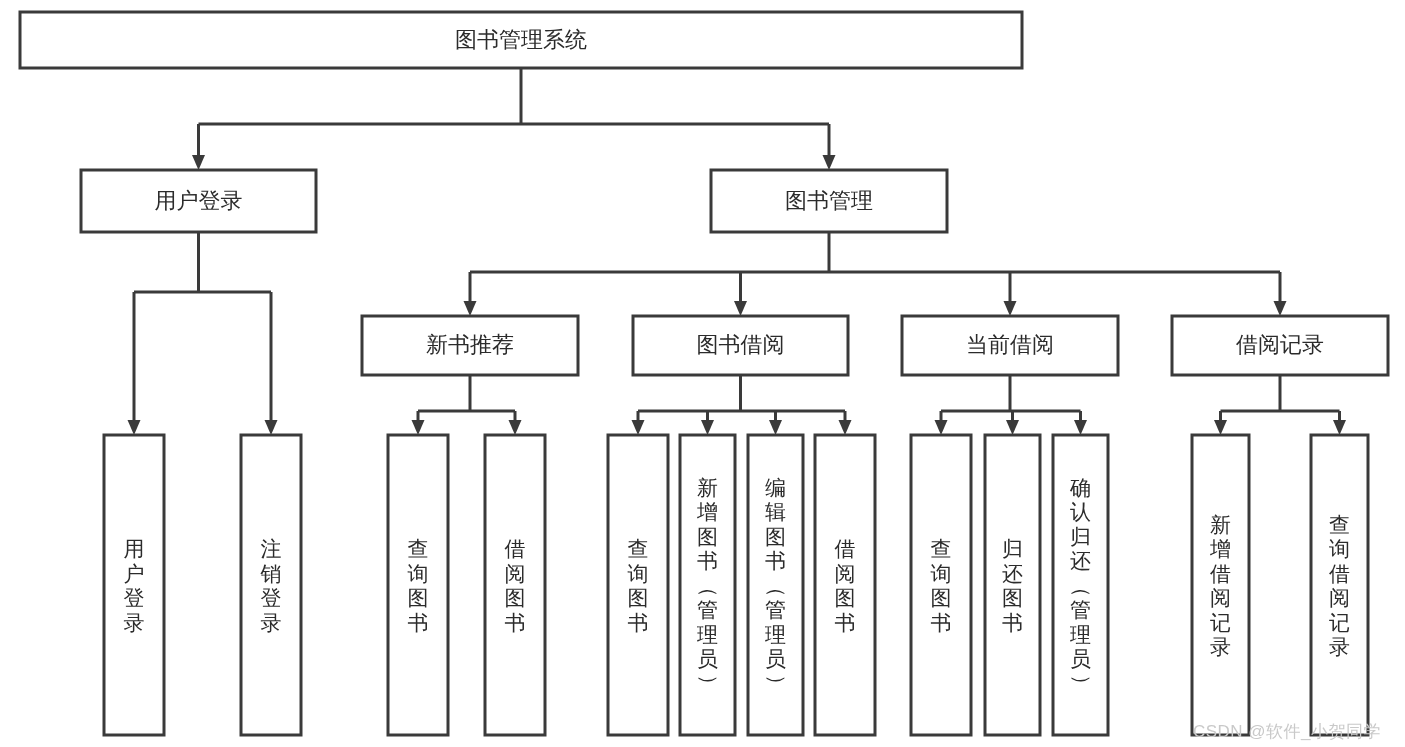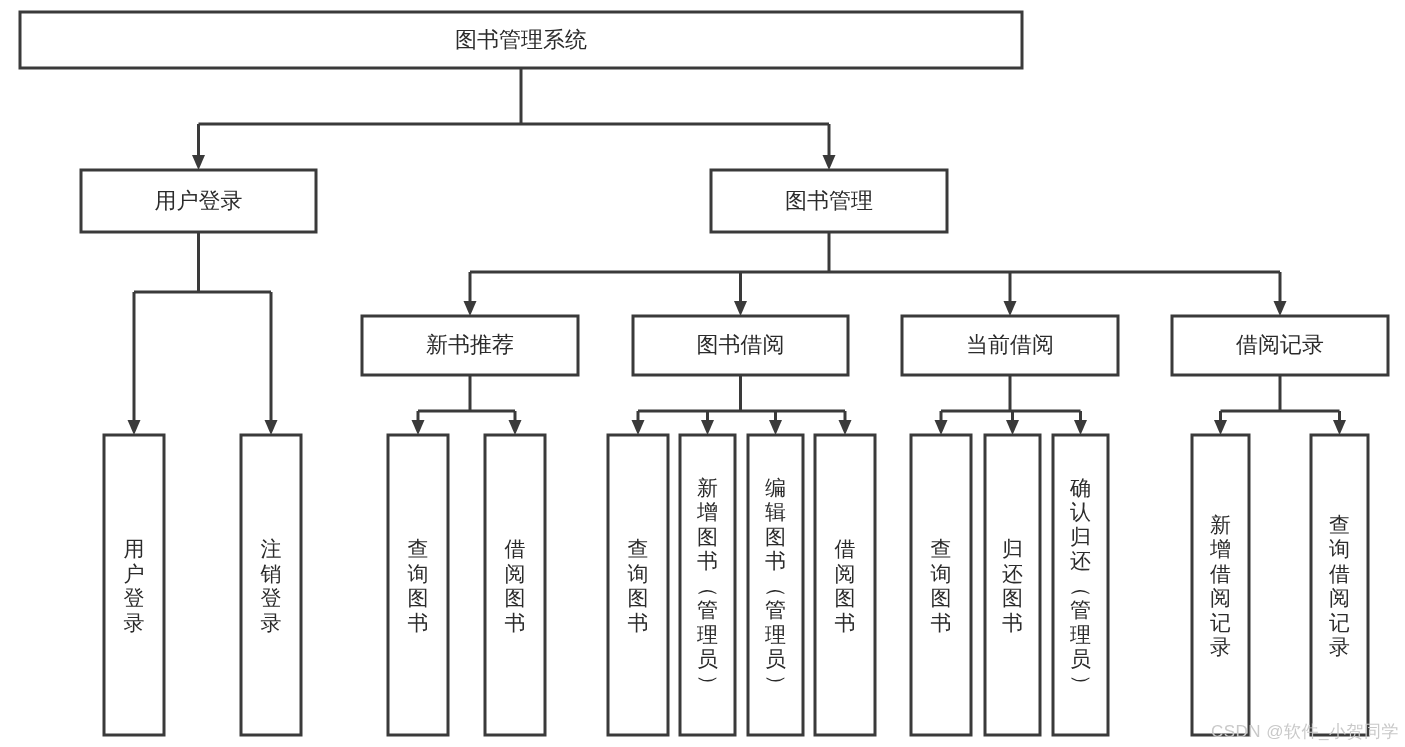--- a/index.html
+++ b/index.html
@@ -48,21 +48,21 @@
     dominant-baseline: middle;
   }
   .node-label-v {
     font-family: "Liberation Sans", "DejaVu Sans", sans-serif;
     font-size: 21px;
     fill: #2b2b2b;
     text-anchor: middle;
   }
   .watermark {
     position: absolute;
-    right: 6px;
+    right: 24px;
     bottom: 4px;
     font-family: "Liberation Sans", "DejaVu Sans", sans-serif;
     font-size: 17px;
     color: #c9c9c9;
     letter-spacing: 0.5px;
     white-space: nowrap;
     pointer-events: none;
   }
 </style>
 </head>

